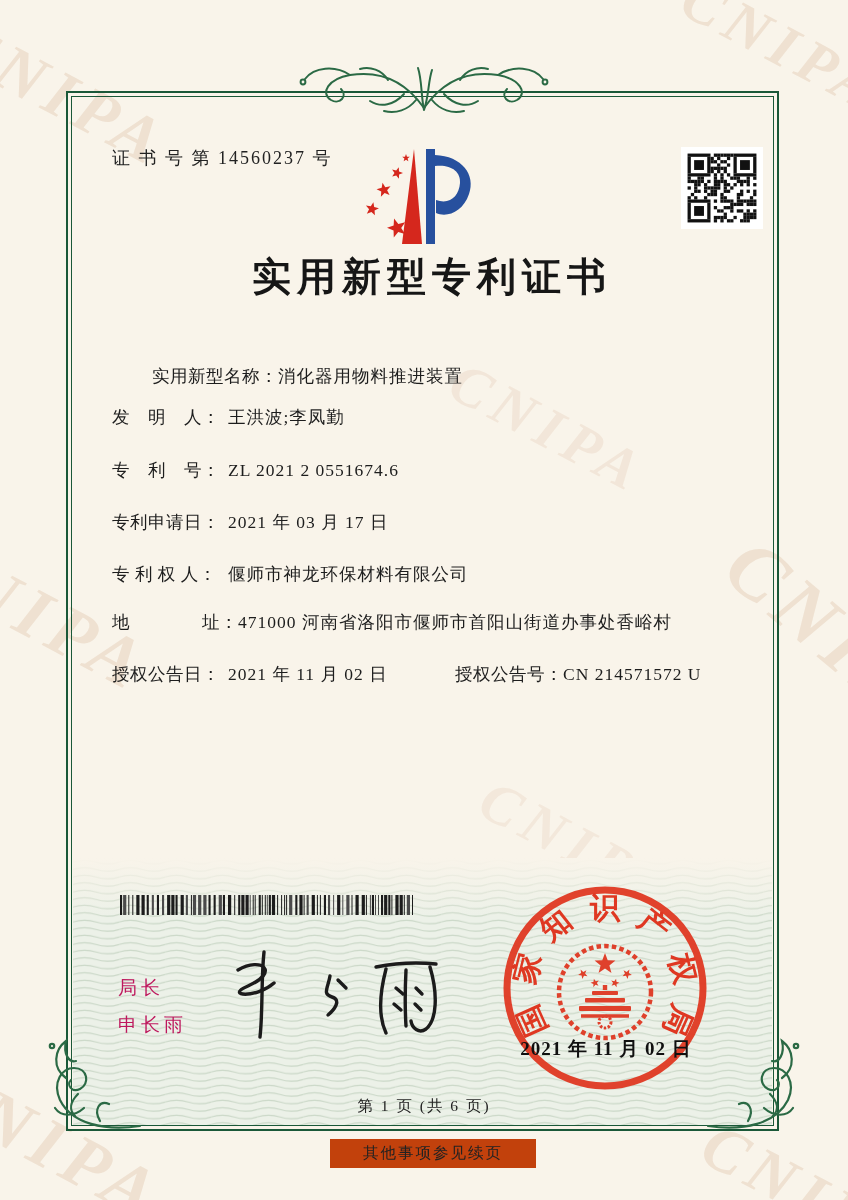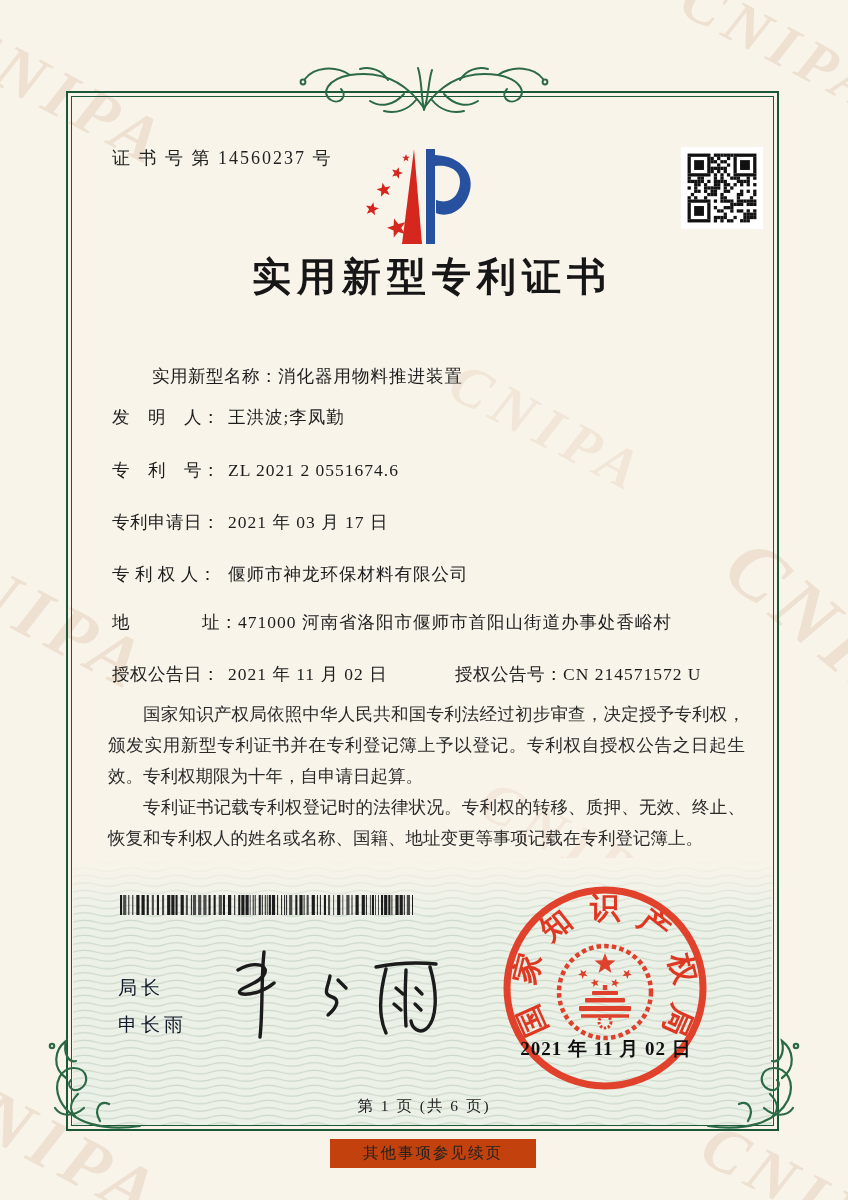--- a/index.html
+++ b/index.html
@@ -38,21 +38,21 @@
   .frow .val { letter-spacing:1px; }
   .fcol2 { position:absolute; left:343px; top:0; }
   
   .bodytext { position:absolute; left:108px; top:699px; width:637px;
               font-size:17.5px; line-height:31px; text-align:justify; color:#2b2b2b; }
   .bodytext p { text-indent:2em; }
   
   .barcode { position:absolute; left:120px; top:895px; }
   .officer { position:absolute; left:118px; top:969px;
              font-family:"Liberation Sans","DejaVu Sans",sans-serif;
-             font-size:19px; letter-spacing:4px; color:#0f172a; line-height:37px; }
+             font-size:19px; letter-spacing:4px; color:#be185d; line-height:37px; }
   .sig { position:absolute; left:218px; top:936px; }
   .seal { position:absolute; left:497px; top:880px; }
   .sealdate { position:absolute; left:500px; top:1036px; width:212px; text-align:center;
               font-size:19px; font-weight:bold; letter-spacing:1px; color:#101010; }
   .pageinfo { position:absolute; left:0; top:1096px; width:848px; text-align:center;
               font-size:15.5px; letter-spacing:2px; color:#222; }
   .footnote { position:absolute; left:330px; top:1139px; width:206px; padding:4px 0;
               background:#c2410c; text-align:center; font-size:15.5px; letter-spacing:2px; color:#222; }
 </style>
 </head>
@@ -315,24 +315,20 @@
   <div class="frow" style="top:610px;">
     <span class="lab">地　　　　址：</span><span class="val">471000 河南省洛阳市偃师市首阳山街道办事处香峪村</span>
   </div>
   <div class="frow" style="top:662px;">
     <span class="lab">授权公告日：</span><span class="val">2021 年 11 月 02 日</span>
     <span class="fcol2">
       <span class="lab" style="min-width:0;">授权公告号：</span><span class="val">CN 214571572 U</span>
     </span>
   </div>
 
-  <div class="bodytext">
-    <p>国家知识产权局依照中华人民共和国专利法经过初步审查，决定授予专利权，颁发实用新型专利证书并在专利登记簿上予以登记。专利权自授权公告之日起生效。专利权期限为十年，自申请日起算。</p>
-    <p>专利证书记载专利权登记时的法律状况。专利权的转移、质押、无效、终止、恢复和专利权人的姓名或名称、国籍、地址变更等事项记载在专利登记簿上。</p>
-  </div>
 
   <svg class="barcode" width="296" height="20" viewBox="0 0 296 20">
     <g id="barcodeBars" fill="#1c1c1c">
         <rect x="0.00" y="0" width="2.10" height="20"></rect>
         <rect x="3.10" y="0" width="3.20" height="20" fill="#4a4a4a"></rect>
         <rect x="8.30" y="0" width="1.00" height="20"></rect>
         <rect x="12.30" y="0" width="1.00" height="20"></rect>
         <rect x="16.30" y="0" width="3.20" height="20"></rect>
         <rect x="21.50" y="0" width="3.20" height="20"></rect>
         <rect x="26.70" y="0" width="2.10" height="20"></rect>

